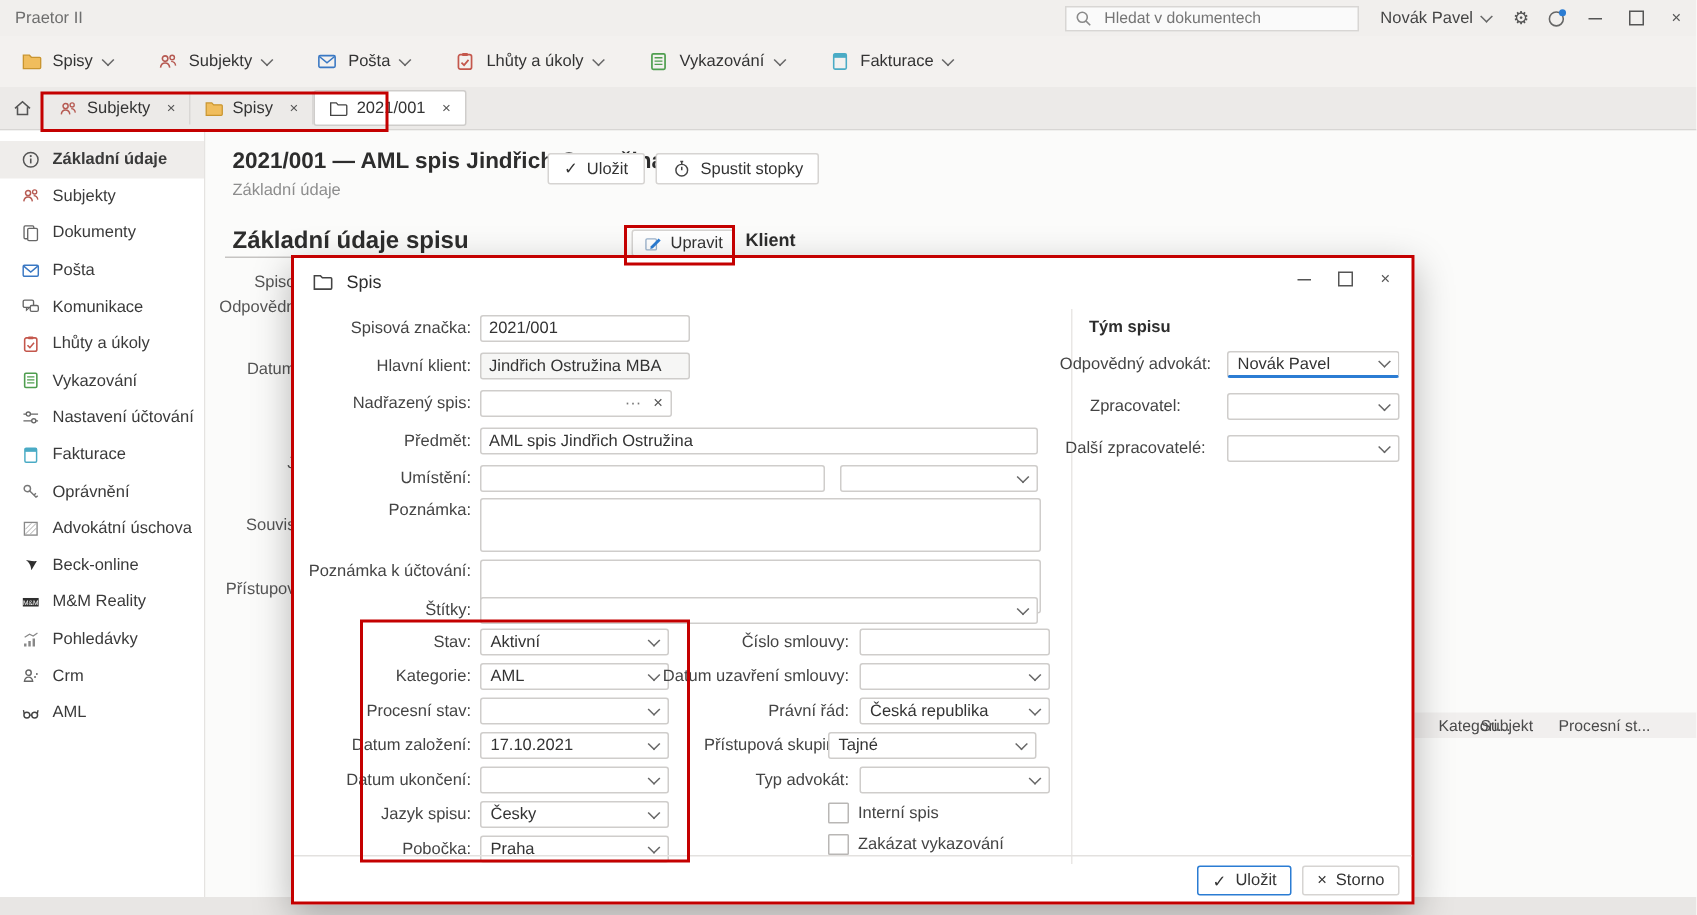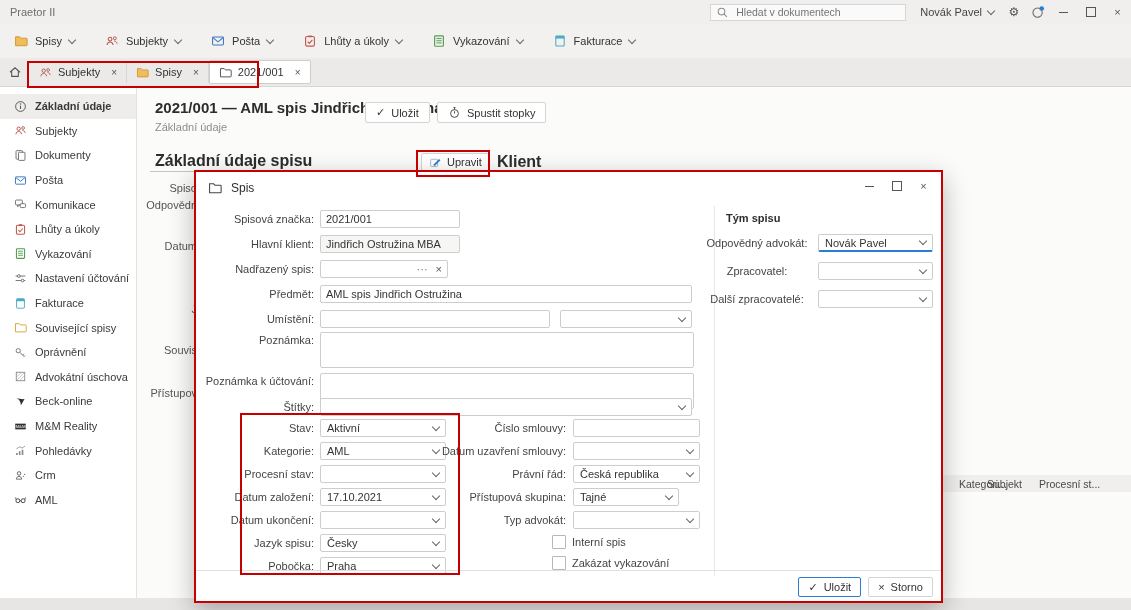--- a/index.html
+++ b/index.html
@@ -48,21 +48,21 @@
   #content{position:absolute;left:137px;top:87px;width:994px;height:511px;background:#fbfbfa}
   #page-title{position:absolute;left:18px;top:12px;font-size:15px;font-weight:600;color:#2d2d2d}
   #page-subtitle{position:absolute;left:18px;top:34px;color:#8d8d8d}
   .btn{display:inline-flex;align-items:center;gap:6px;background:#fff;border:1px solid #d6d4d2;
        border-radius:2px;height:21px;padding:0 10px;color:#333;box-sizing:border-box}
   #save-btn{position:absolute;left:228px;top:15px}
   #timer-btn{position:absolute;left:300px;top:15px}
   #section-heading{position:absolute;left:18px;top:65px;font-weight:bold;font-size:16px;color:#2d2d2d}
   #section-underline{position:absolute;left:13px;top:84px;width:207px;height:1px;background:#c6c4c2}
   #edit-btn{position:absolute;left:284px;top:66px;height:18px;padding:0 7px;gap:5px}
-  #client-heading{position:absolute;left:360px;top:66px;font-weight:bold;font-size:16px;color:#2d2d2d}
+  #client-heading{position:absolute;left:360px;top:66px;font-weight:bold;font-size:12px;color:#2d2d2d}
   .bg-label{position:absolute;width:120px;left:-60px;text-align:right;color:#555}
   #bg-table-band{position:absolute;left:804px;top:388px;width:190px;height:17px;background:#f1efee;
                  display:flex;align-items:center;color:#4a4a4a;font-size:10.5px}
   #bg-table-band span{display:inline-block}
 
   
   #modal{position:absolute;left:194px;top:170px;width:749px;height:433px;background:#fff;
          border:2px solid #c40000;box-shadow:0 8px 24px rgba(0,0,0,.28);z-index:10;box-sizing:border-box}
   #modal-title{position:absolute;left:12px;top:9px;display:flex;align-items:center;gap:9px;
                font-size:12px;color:#2d2d2d}
@@ -280,26 +280,20 @@
   </div>
   <div class="side-item">
     <svg class="ic" viewBox="0 0 16 16">
         <rect x="3.2" y="2.2" width="9.6" height="11.6" rx="1" fill="none" stroke="#4aabc5" stroke-width="1.2"></rect>
         <rect x="3.2" y="2.2" width="9.6" height="3" fill="#4aabc5"></rect>
       </svg>
     <span>Fakturace</span>
   </div>
   <div class="side-item">
     <svg class="ic" viewBox="0 0 16 16">
-        <path d="M1.8 3.2h4.6l1.5 1.6h6.3c.45 0 .8.35.8.8v7c0 .45-.35.8-.8.8H1.8z" fill="none" stroke="#d9a741" stroke-width="1.2"></path>
-      </svg>
-    <span>Související spisy</span>
-  </div>
-  <div class="side-item">
-    <svg class="ic" viewBox="0 0 16 16">
         <circle cx="5.2" cy="5.8" r="2.6" fill="none" stroke="#777" stroke-width="1.2"></circle>
         <path d="M7.2 7.8l5.4 5.4M10.6 11.2l1.6-1.6M12.4 13l1.3-1.3" stroke="#777" fill="none" stroke-width="1.2"></path>
       </svg>
     <span>Oprávnění</span>
   </div>
   <div class="side-item">
     <svg class="ic" viewBox="0 0 16 16">
         <rect x="2.8" y="2.8" width="10.4" height="10.4" fill="none" stroke="#888" stroke-width="1.1"></rect>
         <path d="M3.5 12.5l9-9M3.5 8.5l5-5M7.5 12.5l5-5" stroke="#aaa" stroke-width=".8"></path>
       </svg>
@@ -492,21 +486,21 @@
   <div class="sel" style="left:377px;top:270px;width:127px">
     <span></span>
     <i class="chv"></i>
   </div>
   <label class="flabel" style="left:230px;width:140px;top:296px">Právní řád:</label>
   <div class="sel" style="left:377px;top:293px;width:127px">
     <span>Česká republika</span>
     <i class="chv"></i>
   </div>
   <label class="flabel" style="left:230px;width:140px;top:319px">Přístupová skupina:</label>
-  <div class="sel" style="left:377px;top:316px;width:106px">
+  <div class="sel" style="left:356px;top:316px;width:139px">
     <span>Tajné</span>
     <i class="chv"></i>
   </div>
   <label class="flabel" style="left:230px;width:140px;top:342px">Typ advokát:</label>
   <div class="sel" style="left:377px;top:339px;width:127px">
     <span></span>
     <i class="chv"></i>
   </div>
 
   <span class="cb" style="left:356px;top:363px"></span>

